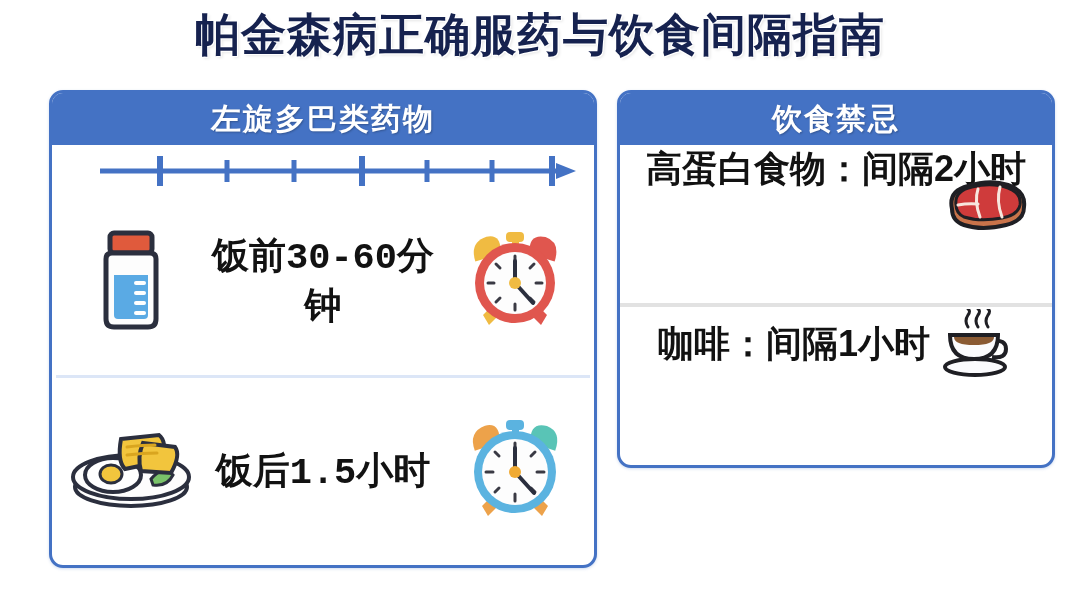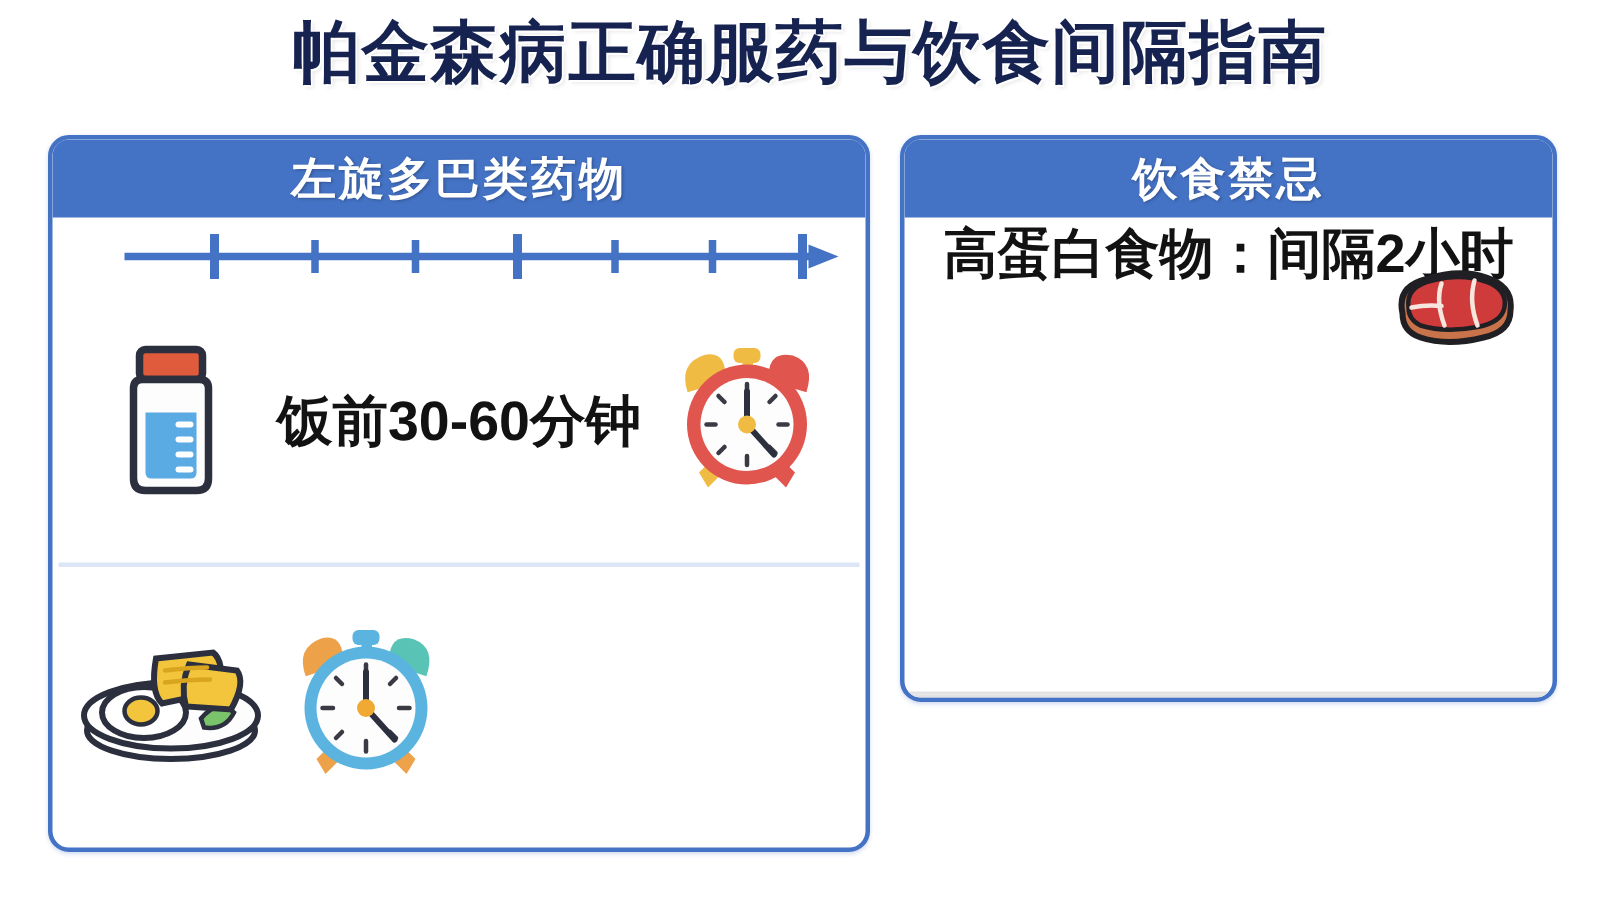--- a/index.html
+++ b/index.html
@@ -37,20 +37,21 @@
 
   
   .card {
     position: absolute;
     box-sizing: border-box;
     border: 3px solid #4472c4;
     border-radius: 14px;
     background: #ffffff;
     box-shadow: 0 1px 3px rgba(68,114,196,0.25);
     overflow: hidden;
+    margin-left: 17px;
   }
   #card-left  { left: 32px;  top: 90px; width: 548px; height: 478px; }
   #card-right { left: 600px; top: 90px; width: 438px; height: 378px; }
 
   .card-header {
     height: 52px;
     background: #4472c4;
     color: #ffffff;
     display: flex;
     align-items: center;
@@ -92,20 +93,21 @@
   .lrow .icon-left  { width: 130px; display: flex; justify-content: center; align-items: center; }
   .lrow .icon-right { width: 130px; display: flex; justify-content: center; align-items: center; }
   .lrow .row-text {
     flex: 1;
     text-align: center;
     font-size: 37px;
     font-weight: bold;
     color: #121212;
     letter-spacing: 0px;
     text-shadow: 1px 1px 0 rgba(255,255,255,0.9);
+    font-family: Liberation Mono, monospace;
   }
 
   
   .rrow {
     flex: 1 1 0;
     display: flex;
     align-items: flex-start;
     justify-content: center;
     position: relative;
     border-radius: 18px;
@@ -232,20 +234,21 @@
 
           <path d="M54 18 L92 14 Q100 20 96 40 L58 48 Q50 40 54 18 Z" fill="#f2c53d" stroke="#2b2f3e" stroke-width="4"></path>
           <path d="M76 22 L108 26 Q114 34 104 52 L74 50 Q70 36 76 22 Z" fill="#f2c53d" stroke="#2b2f3e" stroke-width="4"></path>
           <g stroke="#d9a51f" stroke-width="3" stroke-linecap="round" fill="none">
             <path d="M60 26 Q76 24 88 24"></path>
             <path d="M60 34 Q76 32 90 32"></path>
           </g>
         </svg>
       </div>
 
+      <div class="row-text">饭后1.5小时</div>
 
       <div class="icon-right">
         <svg width="118" height="118" viewBox="0 0 118 118">
 
           <path d="M16 36 Q14 16 32 14 Q48 14 42 34 Z" fill="#eda24a" transform="rotate(-14 29 26)"></path>
           <path d="M76 34 Q70 14 88 14 Q104 16 102 36 Z" fill="#59c4b6" transform="rotate(14 89 26)"></path>
 
           <rect x="50" y="8" width="18" height="10" rx="4" fill="#5bb3e0"></rect>
           <rect x="56" y="14" width="7" height="10" fill="#5bb3e0"></rect>
 
@@ -295,15 +298,33 @@
           </svg>
         </span>
       </div>
     </div>
 
     <div class="rrow-divider"></div>
 
 
     <div class="rrow-divider"></div>
 
+    <div class="rrow" id="row-coffee">
+      <div class="rrow-inner">
+        <span class="row-text">咖啡：间隔1小时</span>
+        <span class="emoji-wrap">
+          <svg width="74" height="72" viewBox="0 0 74 72">
+            <g stroke="#1f1f24" stroke-width="3" fill="none" stroke-linecap="round">
+              <path d="M28 18 Q24 12 28 6 Q31 2 28 0"></path>
+              <path d="M38 18 Q34 12 38 6 Q41 2 38 0"></path>
+              <path d="M48 18 Q44 12 48 6 Q51 2 48 0"></path>
+            </g>
+            <path d="M52 32 Q66 30 66 40 Q66 50 52 48" fill="none" stroke="#1f1f24" stroke-width="4"></path>
+            <path d="M10 26 L58 26 Q58 50 34 50 Q10 50 10 26 Z" fill="#fbfbfd" stroke="#1f1f24" stroke-width="4"></path>
+            <path d="M14 28 L54 28 Q54 36 34 36 Q14 36 14 28 Z" fill="#8a5a33"></path>
+            <ellipse cx="35" cy="58" rx="30" ry="8" fill="#fbfbfd" stroke="#1f1f24" stroke-width="4"></ellipse>
+          </svg>
+        </span>
+      </div>
+    </div>
 
   </div>
 </div>
 
 </body></html>

